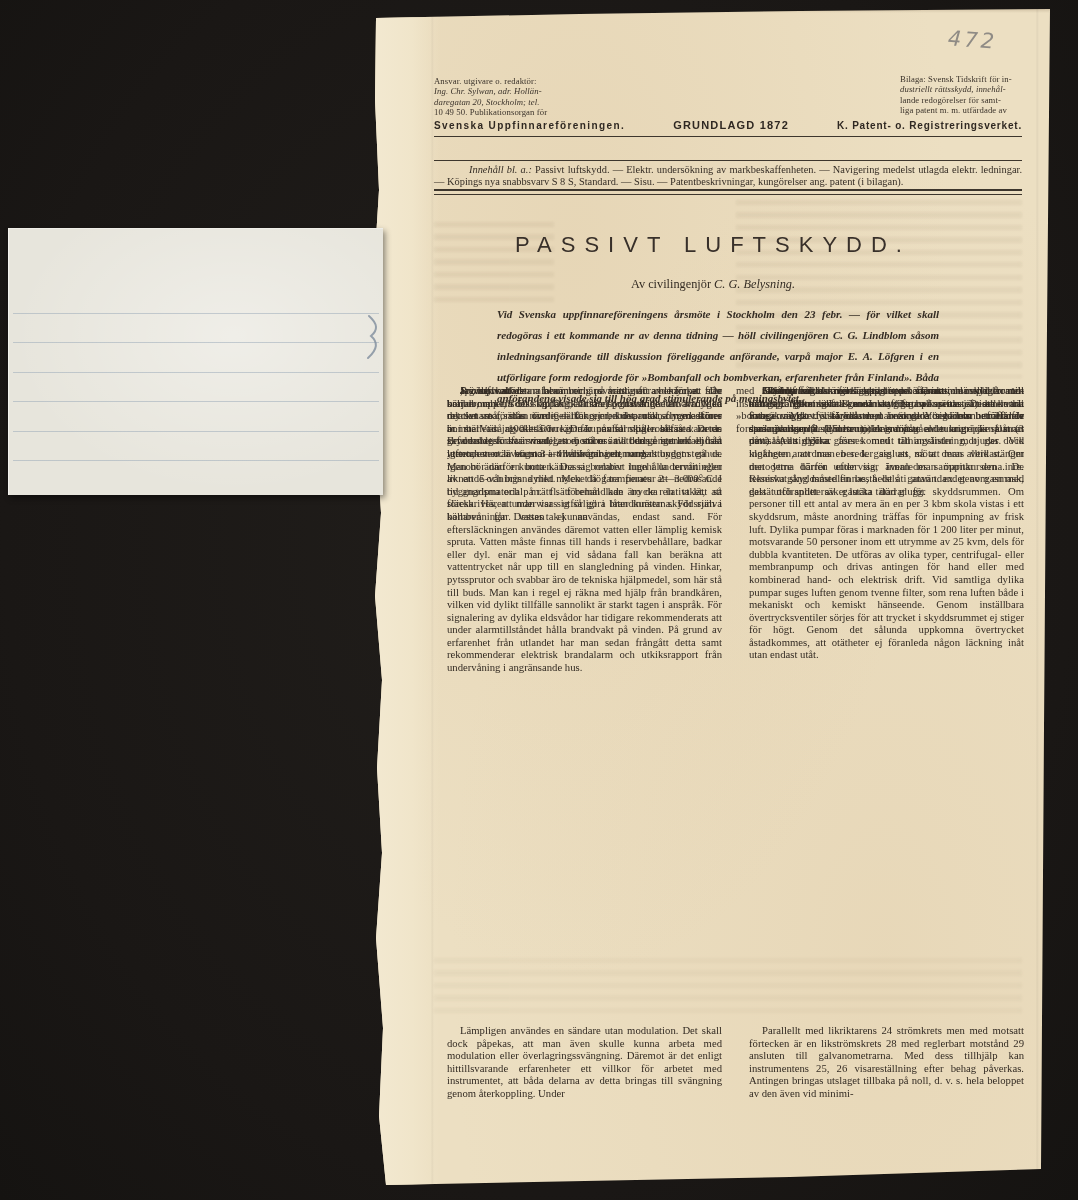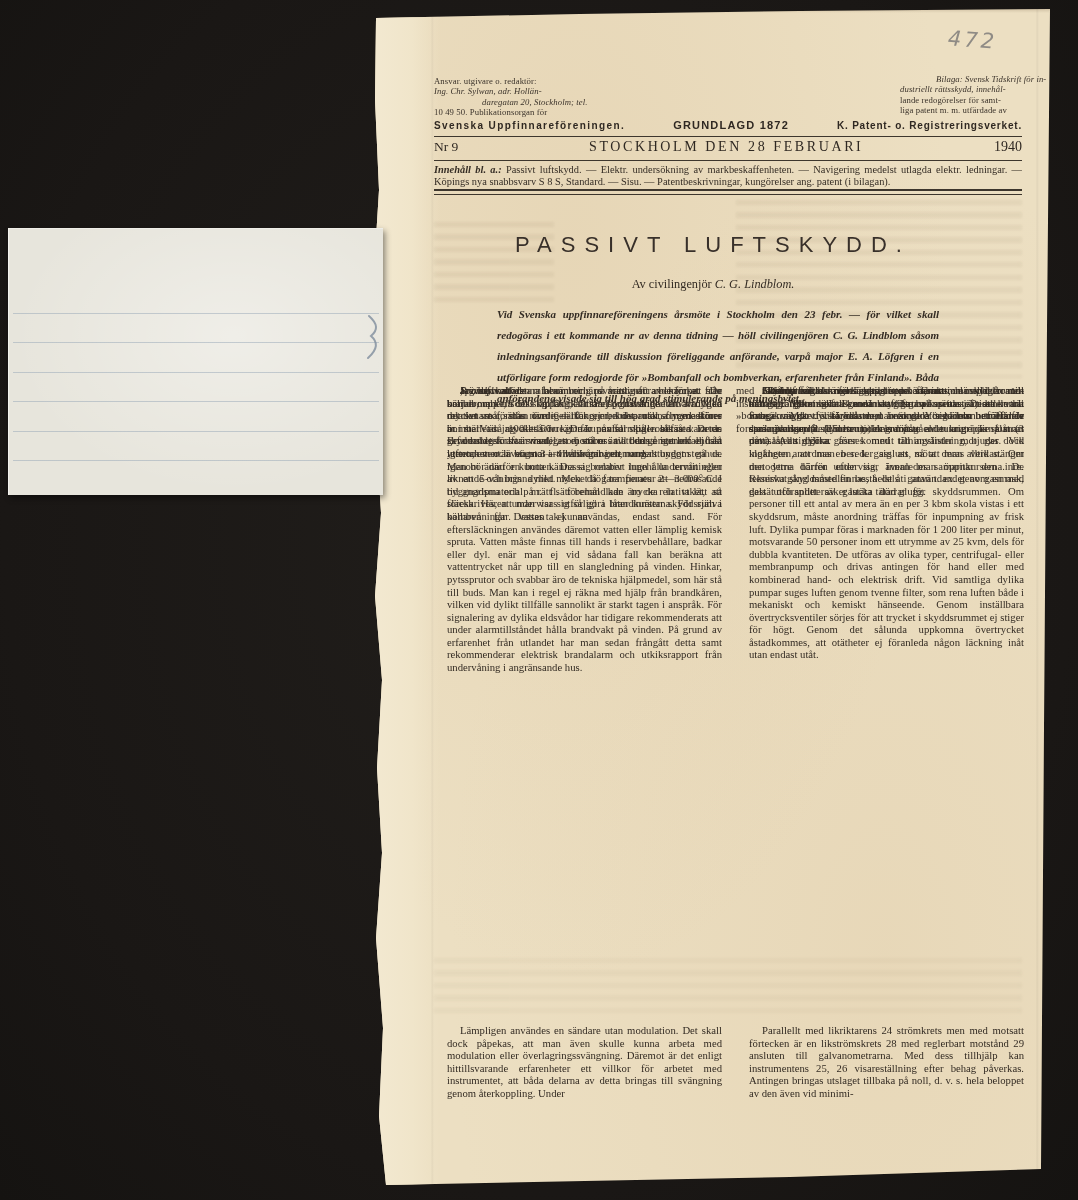--- a/index.html
+++ b/index.html
@@ -47,21 +47,21 @@
   .org-left{font-size:10px;letter-spacing:1.4px;}
   .org-center{font-size:11px;letter-spacing:1.2px;}
   .org-right{font-size:10px;letter-spacing:.8px;}
   .rule{background:#3d362d;height:1px;}
   .dateline{left:64px;top:131px;width:588px;display:flex;justify-content:space-between;align-items:baseline;color:#2f2822;}
   .dateline span{position:static;}
   .issue{font-size:13.5px;}
   .placedate{font-size:14px;letter-spacing:2.6px;}
   .year{font-size:14px;}
   .contents{left:64px;top:156px;width:588px;font-size:10.4px;line-height:11.8px;text-align:justify;color:#352d25;}
-  .contents .lead-it{font-style:italic;font-weight:700;}
+  .contents .lead-it{font-style:italic;font-weight:400;margin-left:35px;}
   .dbl-rule{left:64px;top:181px;width:588px;height:3px;border-top:2.5px solid #3d362d;border-bottom:1px solid #3d362d;}
   
   .art-title{left:0;top:224px;width:686px;text-align:center;
     font-family:"Liberation Sans",sans-serif;font-weight:400;font-size:22px;letter-spacing:9px;color:#38302a;white-space:nowrap;}
   .byline{left:0;top:269px;width:686px;text-align:center;font-size:12.3px;color:#332b23;}
   .byline span{position:static;}
   .byline .name{font-style:italic;}
   .intro{left:127px;top:296px;width:442px;font-style:italic;font-weight:600;
     font-size:11px;line-height:21px;text-align:justify;color:#332b23;}
   .col{width:288px;font-size:10.7px;line-height:12.6px;text-align:justify;color:#332b23;}
@@ -96,57 +96,52 @@
 
   <div class="ghost" style="left:366px;top:192px;width:286px;height:178px;"></div>
   <div class="ghost" style="left:64px;top:214px;width:120px;height:80px;"></div>
   <div class="ghost" style="left:64px;top:950px;width:588px;height:56px;opacity:.35;"></div>
 
   <div class="handnum">472</div>
 
   <div class="mh-small" style="left:64px;top:68px;width:140px;">
     <div>Ansvar. utgivare o. redaktör:</div>
     <div style="font-style:italic;">Ing. Chr. Sylwan, adr. Hollän-</div>
-    <div style="font-style:italic;margin-left:48px;">daregatan 20, Stockholm; tel.</div>
+    <div style="font-style:italic;">daregatan 20, Stockholm; tel.</div>
     <div>10 49 50. Publikationsorgan för</div>
   </div>
 
 
   <div class="mh-small" style="left:530px;top:66px;width:124px;">
-    <div style="font-style:italic;margin-left:36px;">Bilaga: Svensk Tidskrift för in-</div>
+    <div style="">Bilaga: Svensk Tidskrift för in-</div>
     <div style="font-style:italic;">dustriellt rättsskydd, innehål-</div>
     <div>lande redogörelser för samt-</div>
     <div>liga patent m. m. utfärdade av</div>
   </div>
 
   <div class="orgs-row">
     <span class="org-left">Svenska Uppfinnareföreningen.</span>
     <span class="org-center">GRUNDLAGD 1872</span>
     <span class="org-right">K. Patent- o. Registreringsverket.</span>
   </div>
 
   <div class="rule" style="left:64px;top:128px;width:588px;"></div>
 
-  <div class="dateline">
-    <span class="issue">Nr 9</span>
-    <span class="placedate">STOCKHOLM DEN 28 FEBRUARI</span>
-    <span class="year">1940</span>
-  </div>
 
   <div class="rule" style="left:64px;top:152px;width:588px;"></div>
 
   <p class="contents" style="margin:0;">
     <span class="lead-it" style="position:static;">Innehåll bl. a.:</span><span style="position:static;"> Passivt luftskydd. — Elektr. undersökning av markbeskaffenheten. — Navigering medelst utlagda elektr. ledningar. — Köpings nya snabbsvarv S 8 S, Standard. — Sisu. — Patentbeskrivningar, kungörelser ang. patent (i bilagan).</span>
   </p>
 
   <div class="dbl-rule"></div>
 
   <div class="art-title">PASSIVT LUFTSKYDD.</div>
   <div class="byline">
-    <span>Av civilingenjör </span><span class="name">C. G. Lindblom.</span>
+    <span>Av civilingenjör </span><span class="name">C. G. Belysning.</span>
   </div>
   <p class="intro" style="margin:0;">Vid Svenska uppfinnareföreningens årsmöte i Stockholm den 23 febr. — för vilket skall redogöras i ett kommande nr av denna tidning — höll civilingenjören C. G. Lindblom såsom inledningsanförande till diskussion föreliggande anförande, varpå major E. A. Löfgren i en utförligare form redogjorde för »Bombanfall och bombverkan, erfarenheter från Finland». Båda anförandena visade sig till hög grad stimulerande på meningsbytet.</p>
 
   <div class="col col-left">
     <p class="indent">
         <span class="lead"></span>
         <span>Jag har valt denna benämning på mitt anförande för att från början markera dess omfång, alltså ej omfattande luftvärn. Med det senare förstås nämligen kanoner, kulsprutor, flygmaskiner m. m. Vad jag alltså nu ämnar påvisa skulle alltså vara de skyddande försvarsmedel, som stå oss till buds emot anfall från luften, event. även mot artilleribombardemang.</span>
       </p>
     <p class="indent">
         <span class="lead">Brandfaran</span>

